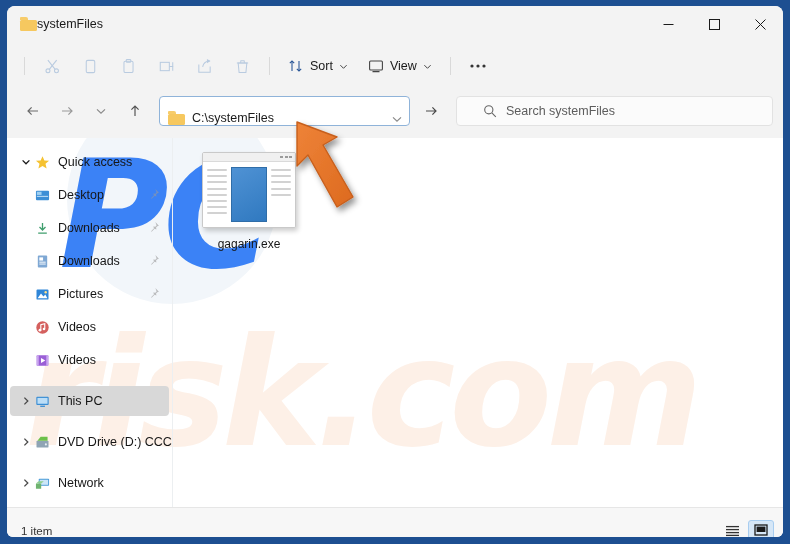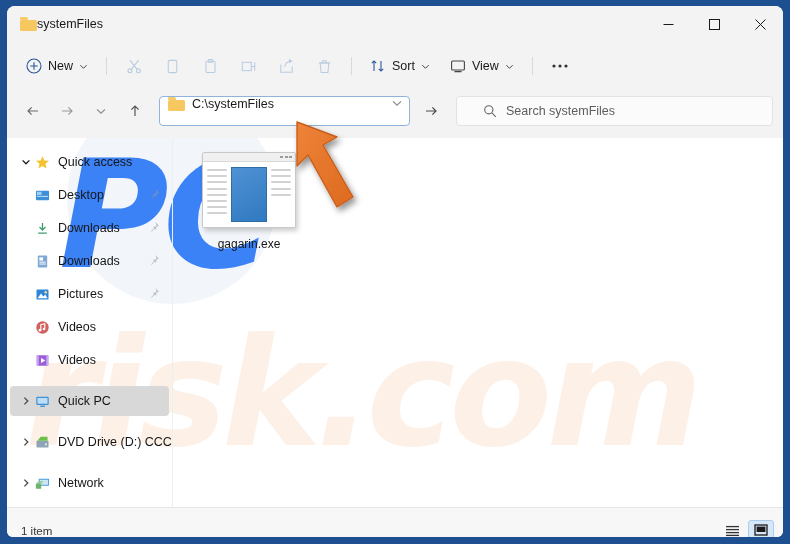--- a/index.html
+++ b/index.html
@@ -174,21 +174,21 @@
     justify-content: center;
   }
   #addressbar {
     flex: 0 0 251px;
     height: 30px;
     margin-left: 6px;
     background: #ffffff;
     border: 1px solid #8fb3d9;
     border-radius: 4px;
     display: flex;
-    align-items: flex-start;
+    align-items: flex-end;
     padding: 0 6px 0 8px;
     gap: 7px;
   }
   #addr-text {
     font-size: 12.5px;
     color: #1a1a1a;
     flex: 1;
   }
   #go-btn {
     width: 30px; height: 30px;
@@ -416,31 +416,20 @@
       <div class="wc wc-close">
         <svg width="11" height="11" viewBox="0 0 11 11">
           <line x1="0.5" y1="0.5" x2="10.5" y2="10.5" stroke="#1a1a1a" stroke-width="1"></line>
           <line x1="10.5" y1="0.5" x2="0.5" y2="10.5" stroke="#1a1a1a" stroke-width="1"></line>
         </svg>
       </div>
     </div>
   </div>
 
   <div id="toolbar">
-    <div class="tb-btn">
-      <svg width="16" height="16" viewBox="0 0 16 16">
-        <circle cx="8" cy="8" r="7" fill="none" stroke="#2b5797" stroke-width="1.1"></circle>
-        <line x1="8" y1="4.3" x2="8" y2="11.7" stroke="#2b5797" stroke-width="1.1"></line>
-        <line x1="4.3" y1="8" x2="11.7" y2="8" stroke="#2b5797" stroke-width="1.1"></line>
-      </svg>
-      <span class="tb-label">New</span>
-      <svg class="chev" viewBox="0 0 10 10">
-        <path d="M1.5 3.5 L5 7 L8.5 3.5" fill="none" stroke="#333" stroke-width="1"></path>
-      </svg>
-    </div>
 
     <div class="tb-sep"></div>
 
     <div class="tb-btn">
       <svg width="17" height="17" viewBox="0 0 18 18">
         <g fill="none" stroke="#b9cbe0" stroke-width="1.1">
           <circle cx="4.2" cy="13.6" r="2.1"></circle>
           <circle cx="13.2" cy="13.6" r="2.1"></circle>
           <line x1="5.6" y1="12" x2="13.4" y2="2.2"></line>
           <line x1="11.8" y1="12" x2="4.1" y2="2.2"></line>
@@ -676,21 +665,21 @@
                 <path d="M3.4 1.6 L6.8 5 L3.4 8.4" fill="none" stroke="#4a4a4a" stroke-width="1.3"></path>
               </svg>
         </span>
         <span class="nav-ico">
           <svg width="15" height="15" viewBox="0 0 16 16">
             <rect x="1.4" y="3" width="13.2" height="8.6" rx="1" fill="#3b8ed4"></rect>
             <rect x="2.6" y="4.2" width="10.8" height="6.2" fill="#bcdef7"></rect>
             <rect x="5.6" y="12.4" width="5" height="1.4" fill="#3b8ed4"></rect>
           </svg>
         </span>
-        <span class="nav-label">Quick PC</span>
+        <span class="nav-label">This PC</span>
       </div>
 
       <div class="nav-item" style="margin-top:11px;">
         <span class="twisty">
           <svg width="10" height="10" viewBox="0 0 10 10">
                 <path d="M3.4 1.6 L6.8 5 L3.4 8.4" fill="none" stroke="#4a4a4a" stroke-width="1.3"></path>
               </svg>
         </span>
         <span class="nav-ico">
           <svg width="15" height="15" viewBox="0 0 16 16">

